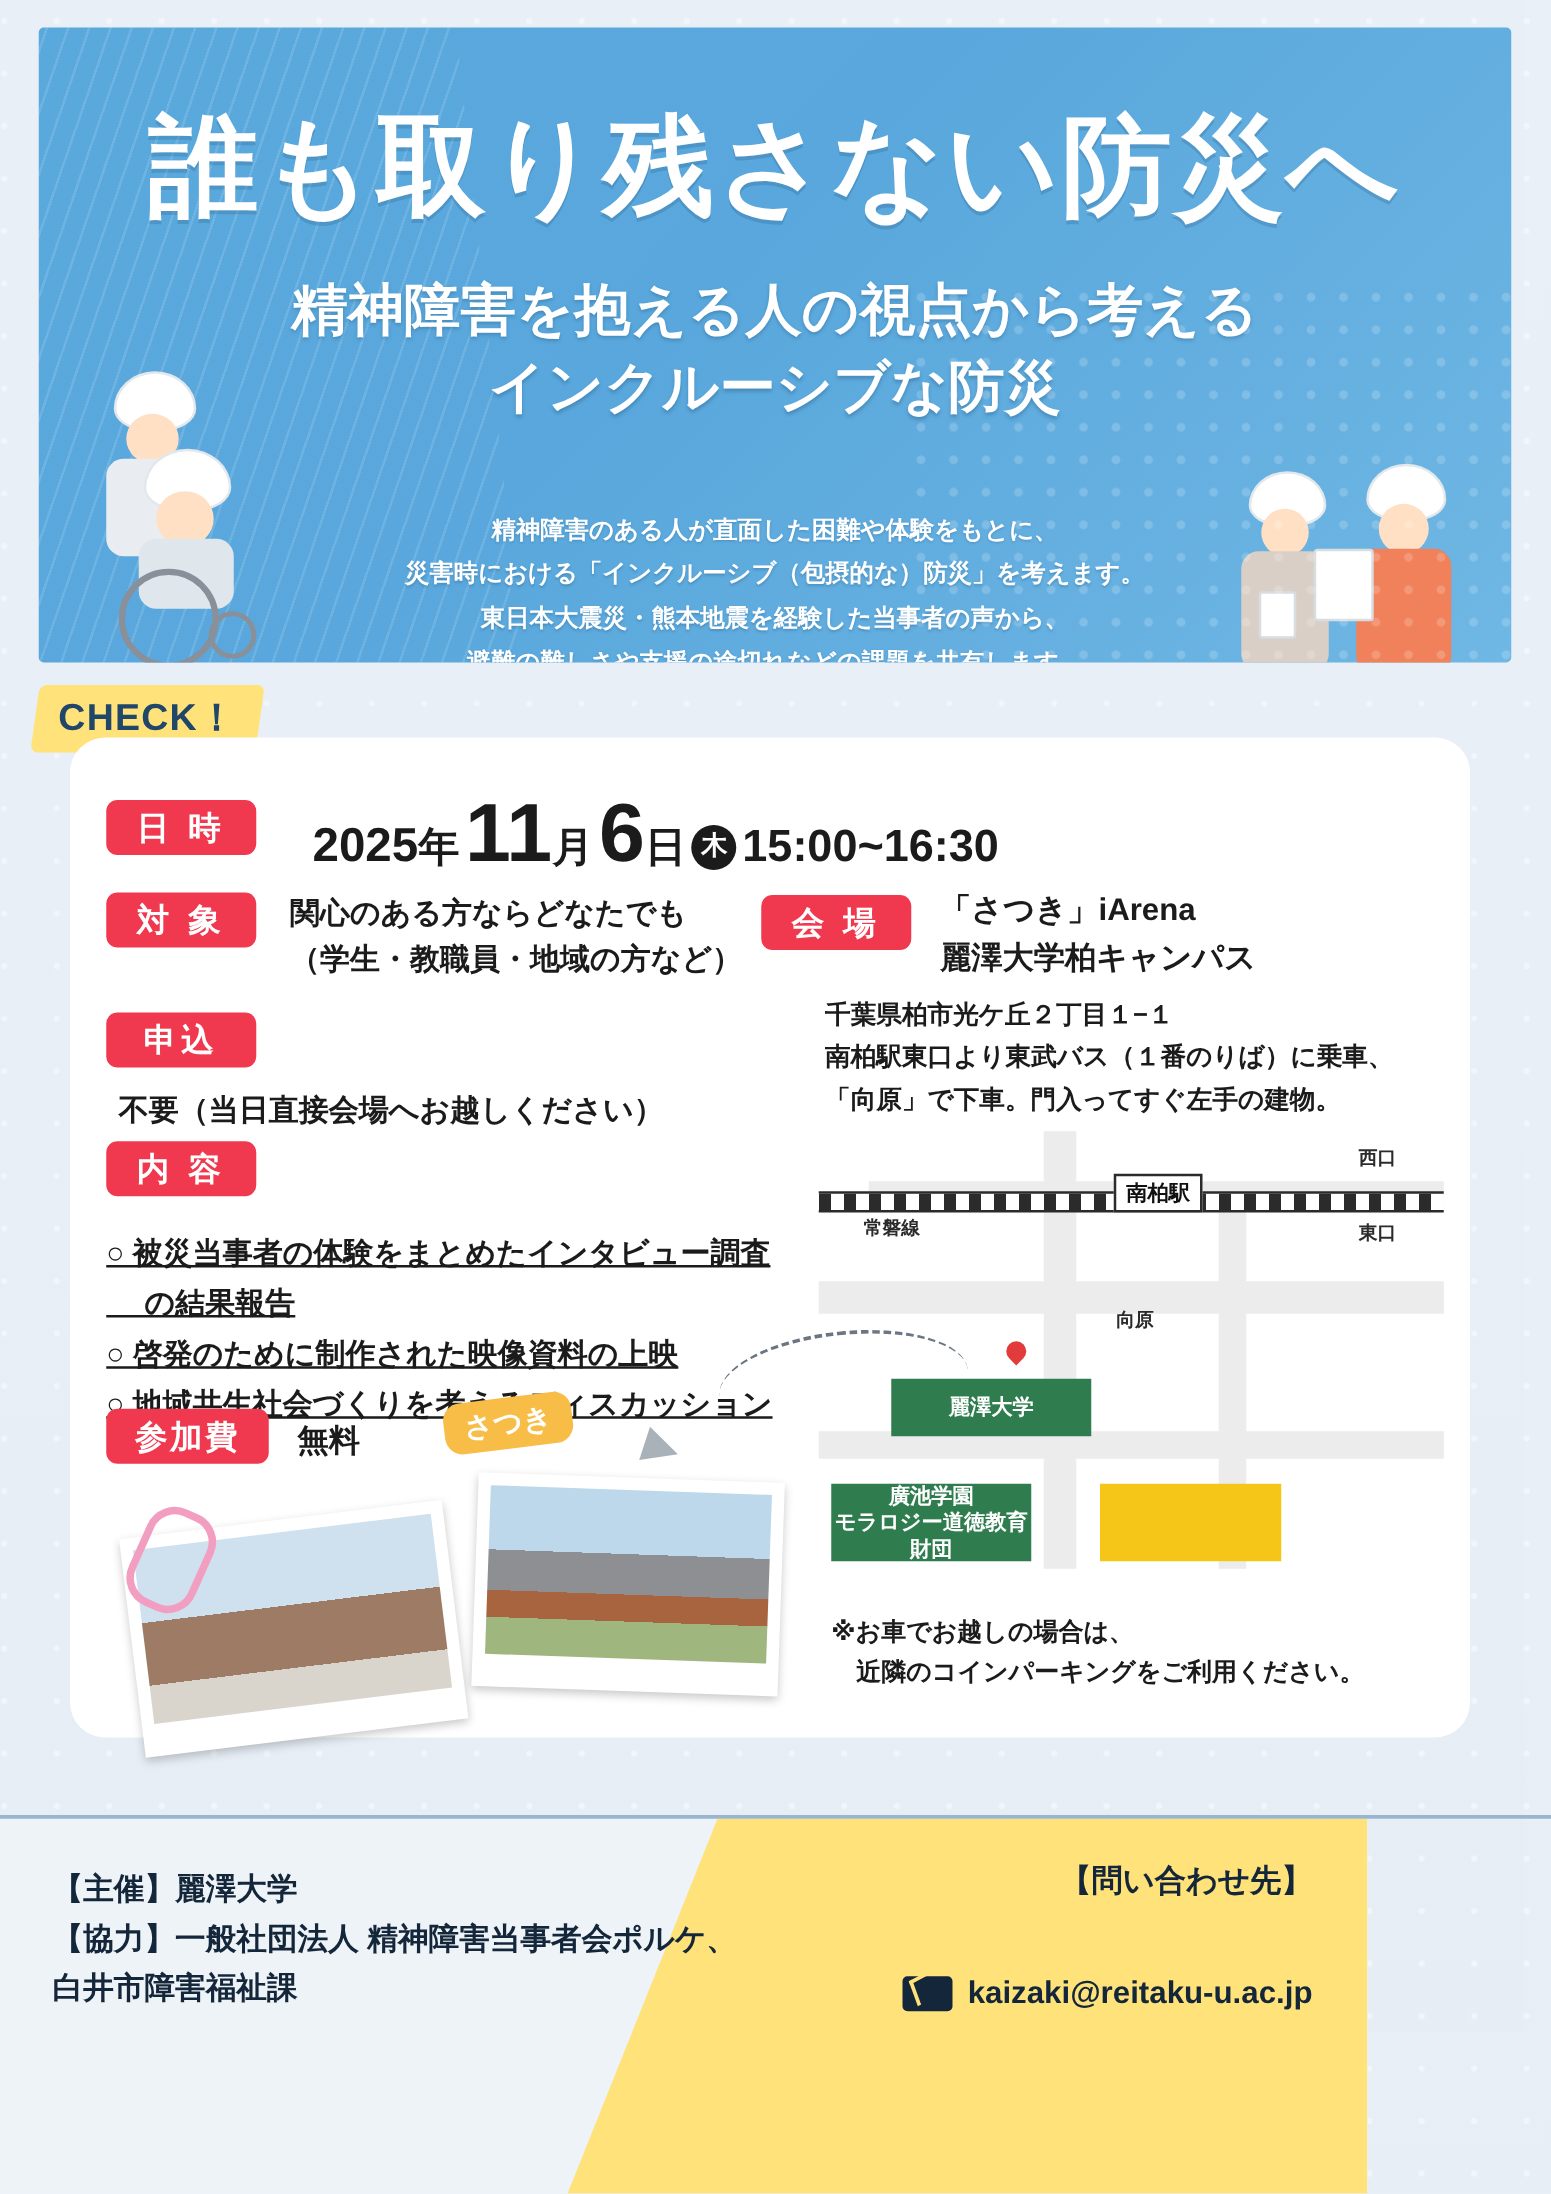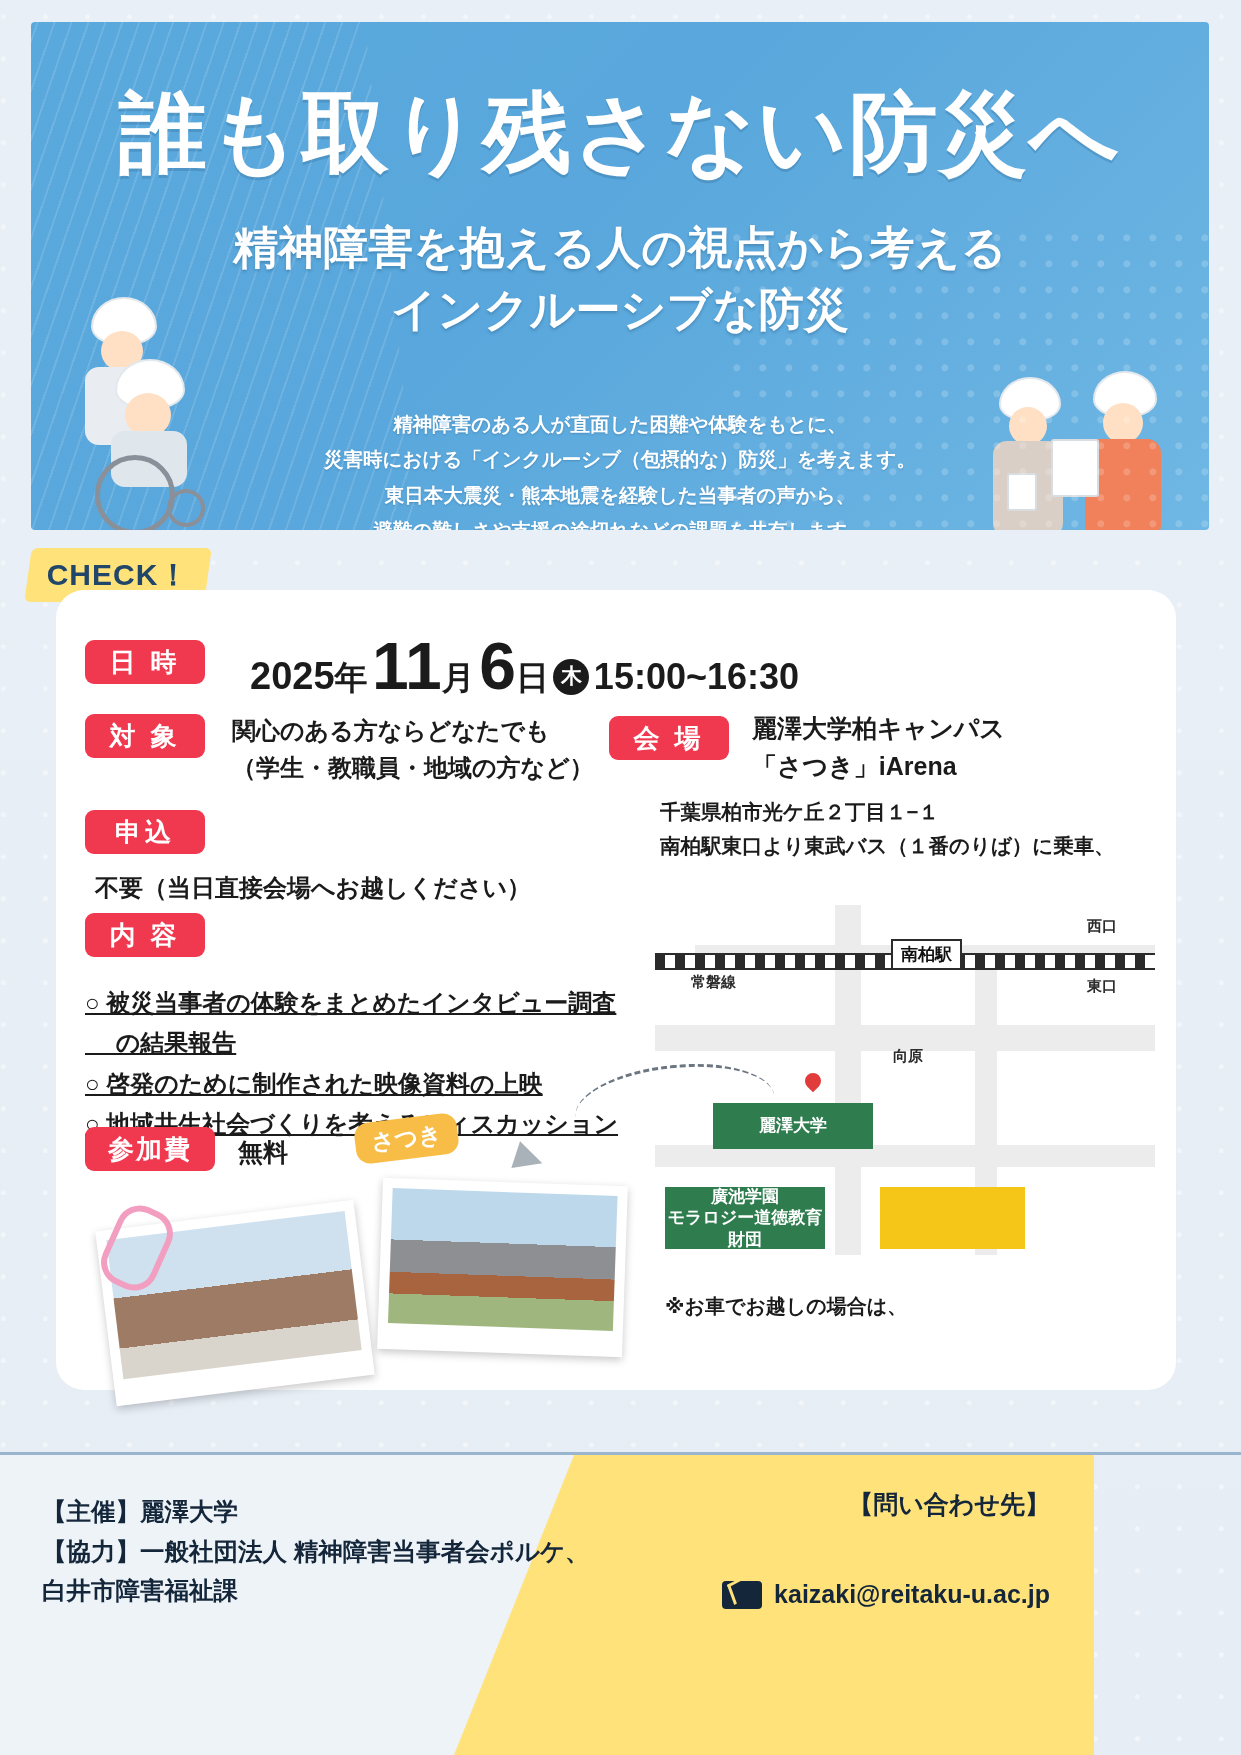--- a/index.html
+++ b/index.html
@@ -186,26 +186,27 @@
     <div>　 の結果報告</div>
     <div>○ 啓発のために制作された映像資料の上映</div>
     <div>○ 地域共生社会づくりを考えるディスカッション</div>
   </div>
 
   <div class="tag tag-fee">参加費</div>
   <div class="fee-text">無料</div>
 
   <div class="tag tag-place">会 場</div>
   <div class="place-title">
+    <div>「さつき」iArena</div>
     <div>麗澤大学柏キャンパス</div>
-    <div>「さつき」iArena</div>
   </div>
   <div class="place-addr">
     <div>千葉県柏市光ケ丘２丁目１−１</div>
     <div>南柏駅東口より東武バス（１番のりば）に乗車、</div>
+    <div>「向原」で下車。門入ってすぐ左手の建物。</div>
   </div>
 
   <div class="map">
     <div class="m-road" style="left:0;top:120px;width:500px;height:26px;"></div>
     <div class="m-road" style="left:0;top:240px;width:500px;height:22px;"></div>
     <div class="m-road" style="left:180px;top:0;width:26px;height:350px;"></div>
     <div class="m-road" style="left:320px;top:55px;width:22px;height:295px;"></div>
     <div class="m-road" style="left:40px;top:40px;width:460px;height:18px;"></div>
     <div class="m-rail" style="left:0;top:48px;width:500px;"></div>
     <div class="m-station" style="left:236px;top:34px;">南柏駅</div>
@@ -220,20 +221,21 @@
     </div>
     <div class="m-yellow" style="left:225px;top:282px;width:145px;height:62px;"></div>
     <div class="m-pin" style="left:150px;top:168px;"></div>
   </div>
 
   <div class="dots"></div>
   <div class="arrow"></div>
 
   <div class="parking-note">
     <div>※お車でお越しの場合は、</div>
+    <div>　近隣のコインパーキングをご利用ください。</div>
   </div>
 
   <div class="sticky">さつき</div>
   <div class="photo ph1">
     <div class="ph" style="background:linear-gradient(180deg,#cfe0ee 0 42%,#9d7b64 42% 78%,#d9d4cc 78% 100%);"></div>
   </div>
   <div class="photo ph2">
     <div class="ph" style="background:linear-gradient(180deg,#bcd8ea 0 38%,#8d8f92 38% 62%,#a7643f 62% 78%,#9fb77e 78% 100%);"></div>
   </div>
   <div class="clip"></div>

